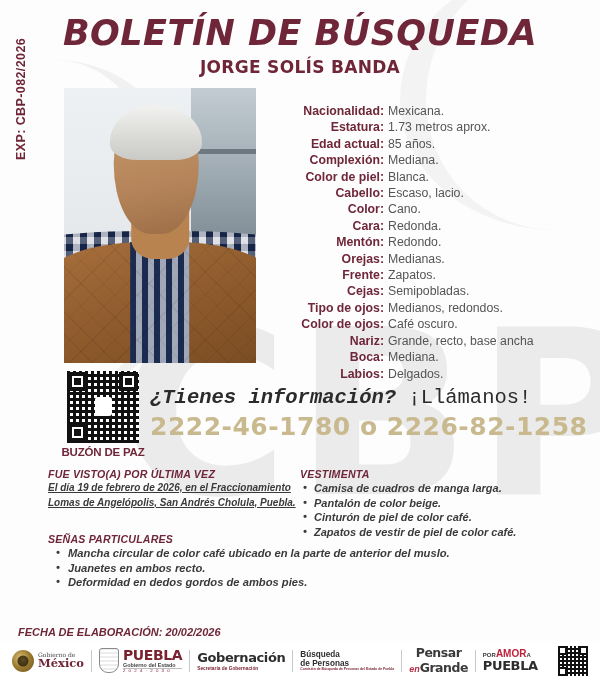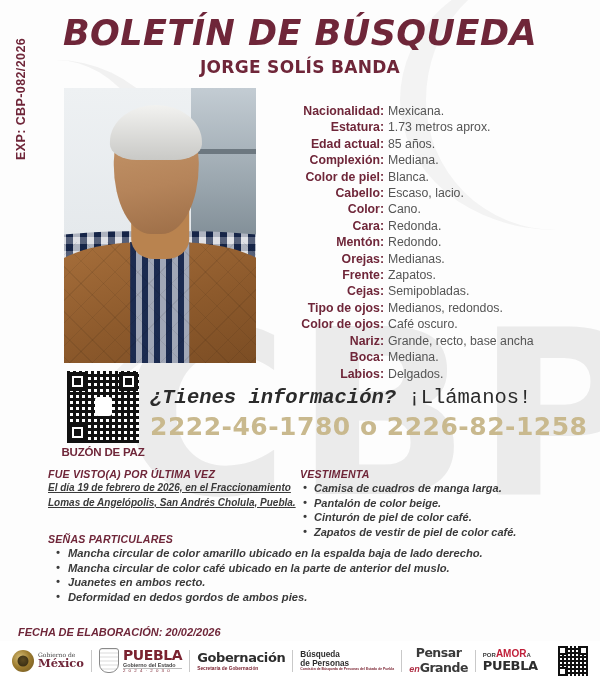--- a/index.html
+++ b/index.html
@@ -395,21 +395,20 @@
       <li>Camisa de cuadros de manga larga.</li>
       <li>Pantalón de color beige.</li>
       <li>Cinturón de piel de color café.</li>
       <li>Zapatos de vestir de piel de color café.</li>
     </ul>
   </div>
 
   <div class="senas">
     <div class="sec-head">SEÑAS PARTICULARES</div>
     <ul>
-      <li>Mancha circular de color amarillo ubicado en la espalda baja de lado derecho.</li>
       <li>Mancha circular de color café ubicado en la parte de anterior del muslo.</li>
       <li>Juanetes en ambos recto.</li>
       <li>Deformidad en dedos gordos de ambos pies.</li>
     </ul>
   </div>
 
   <div class="fecha">FECHA DE ELABORACIÓN: 20/02/2026</div>
 
   <div class="footer">
 

